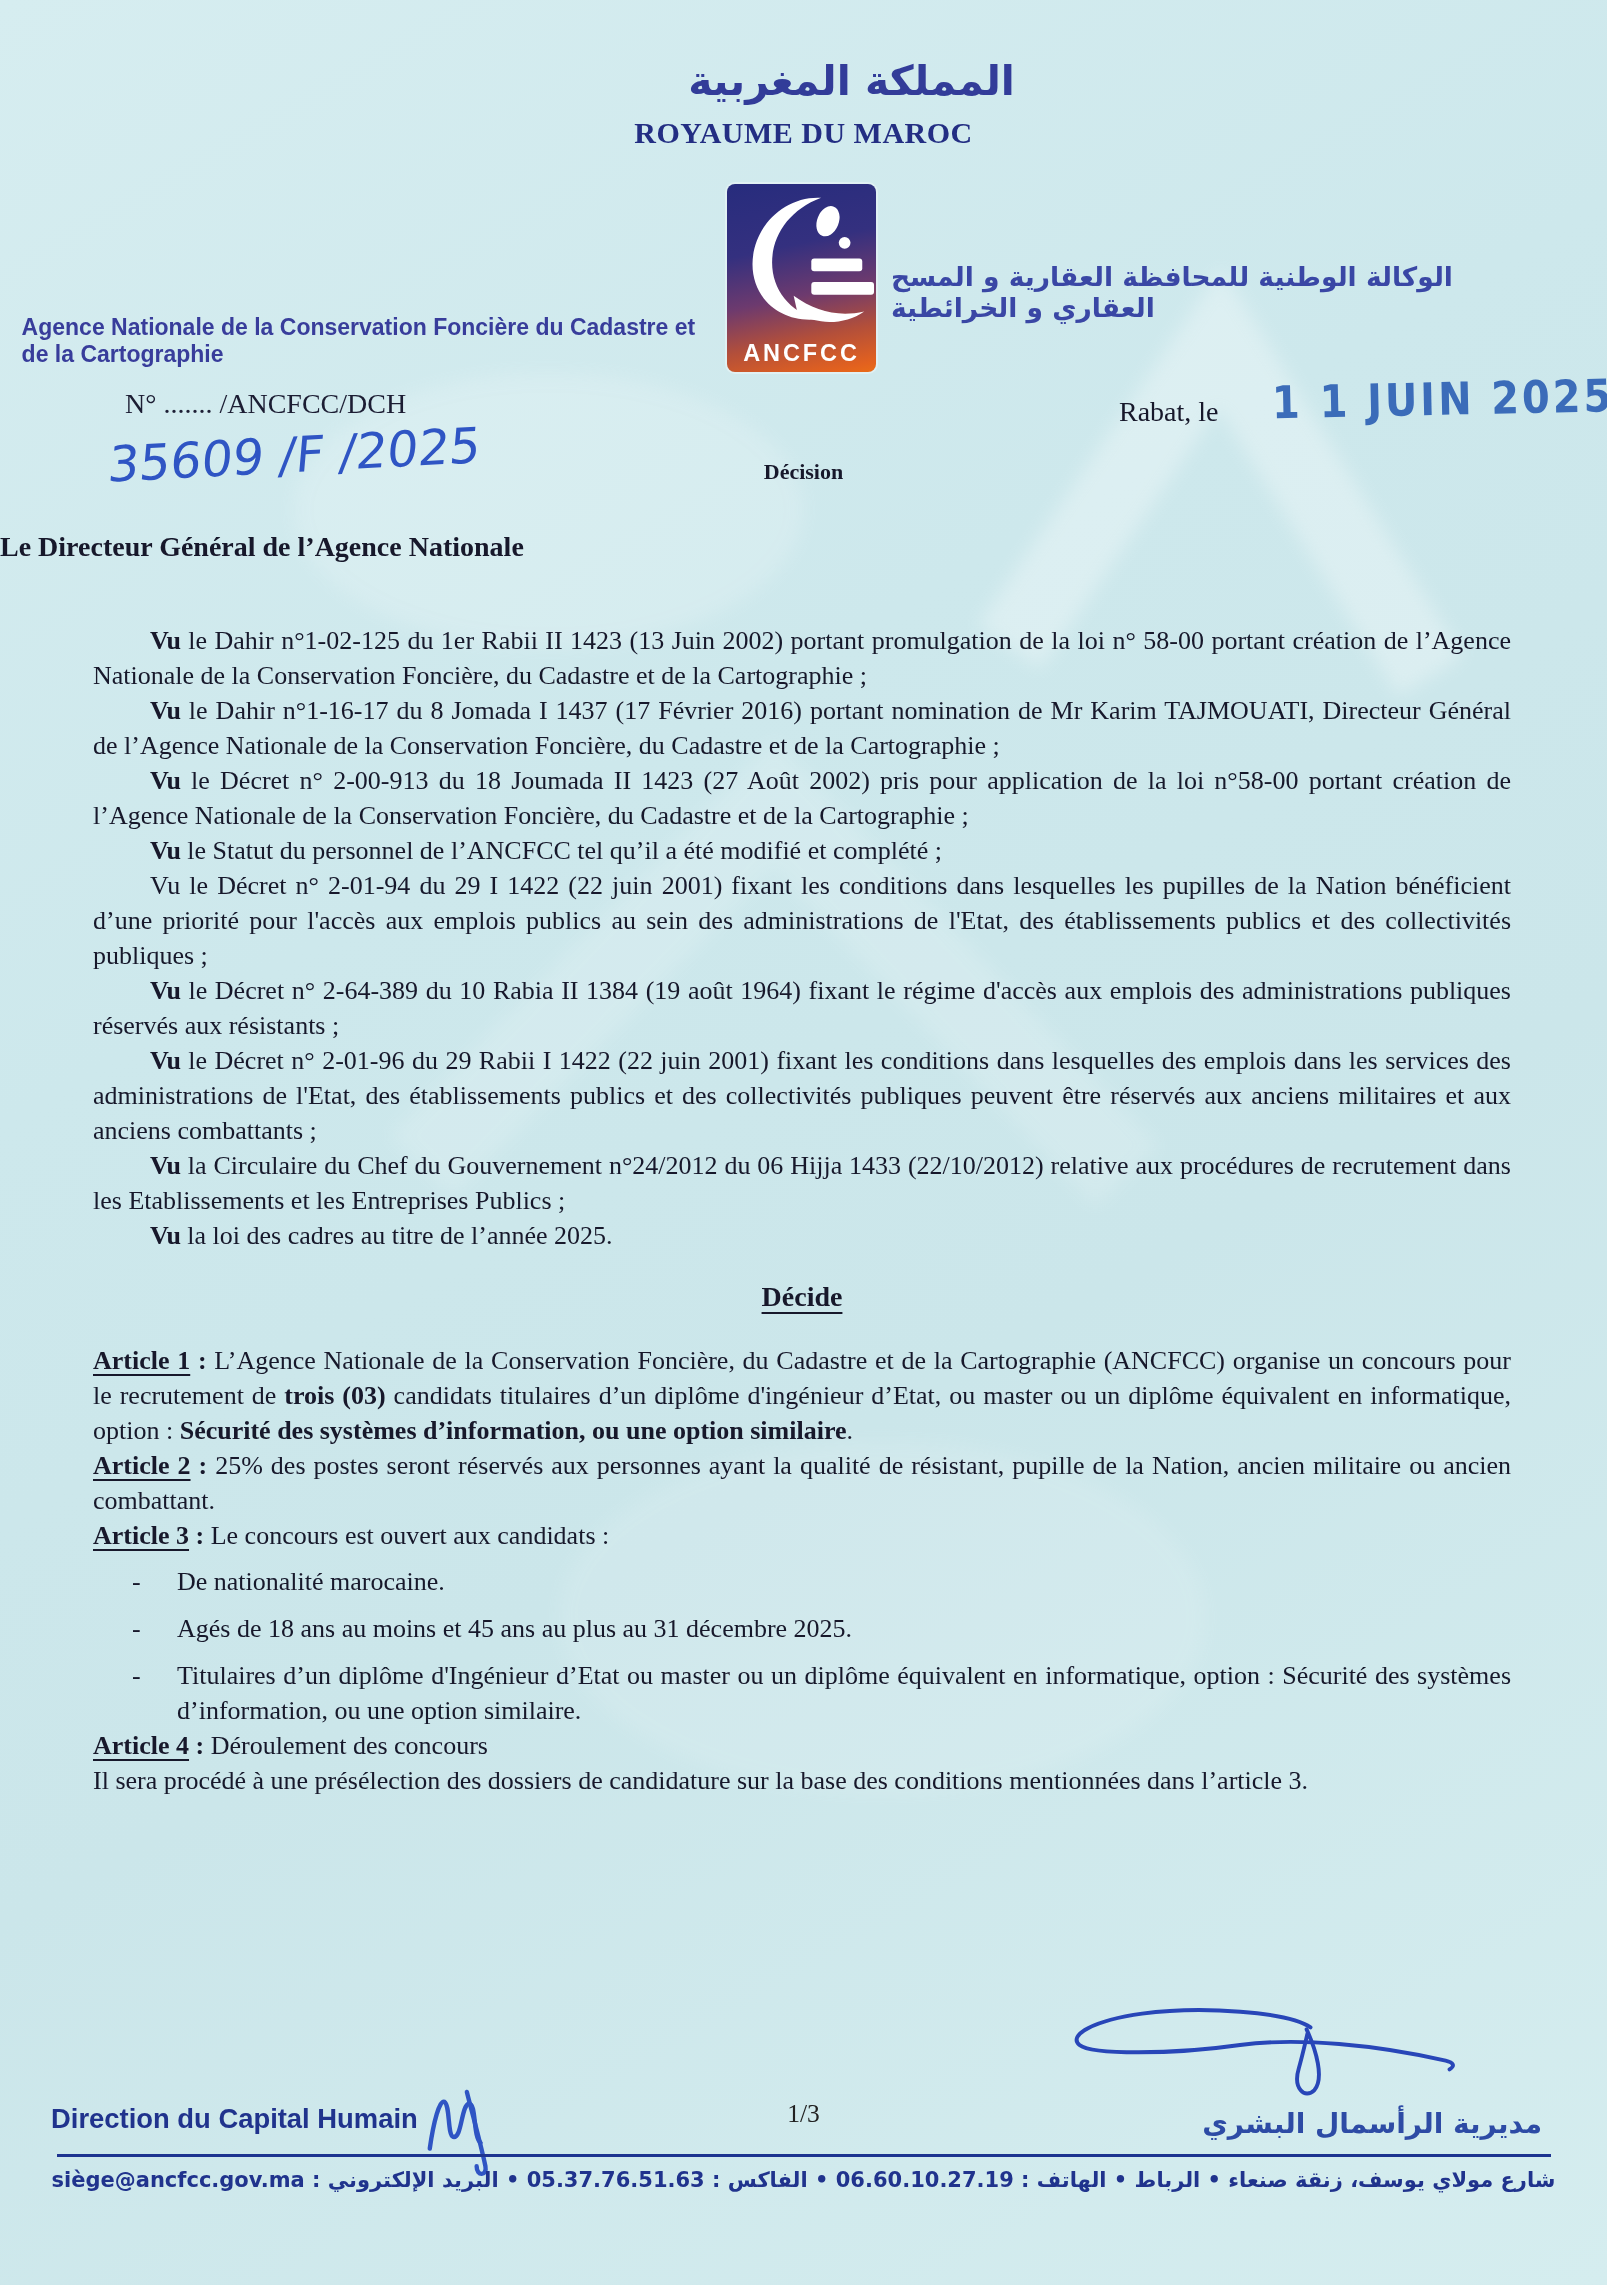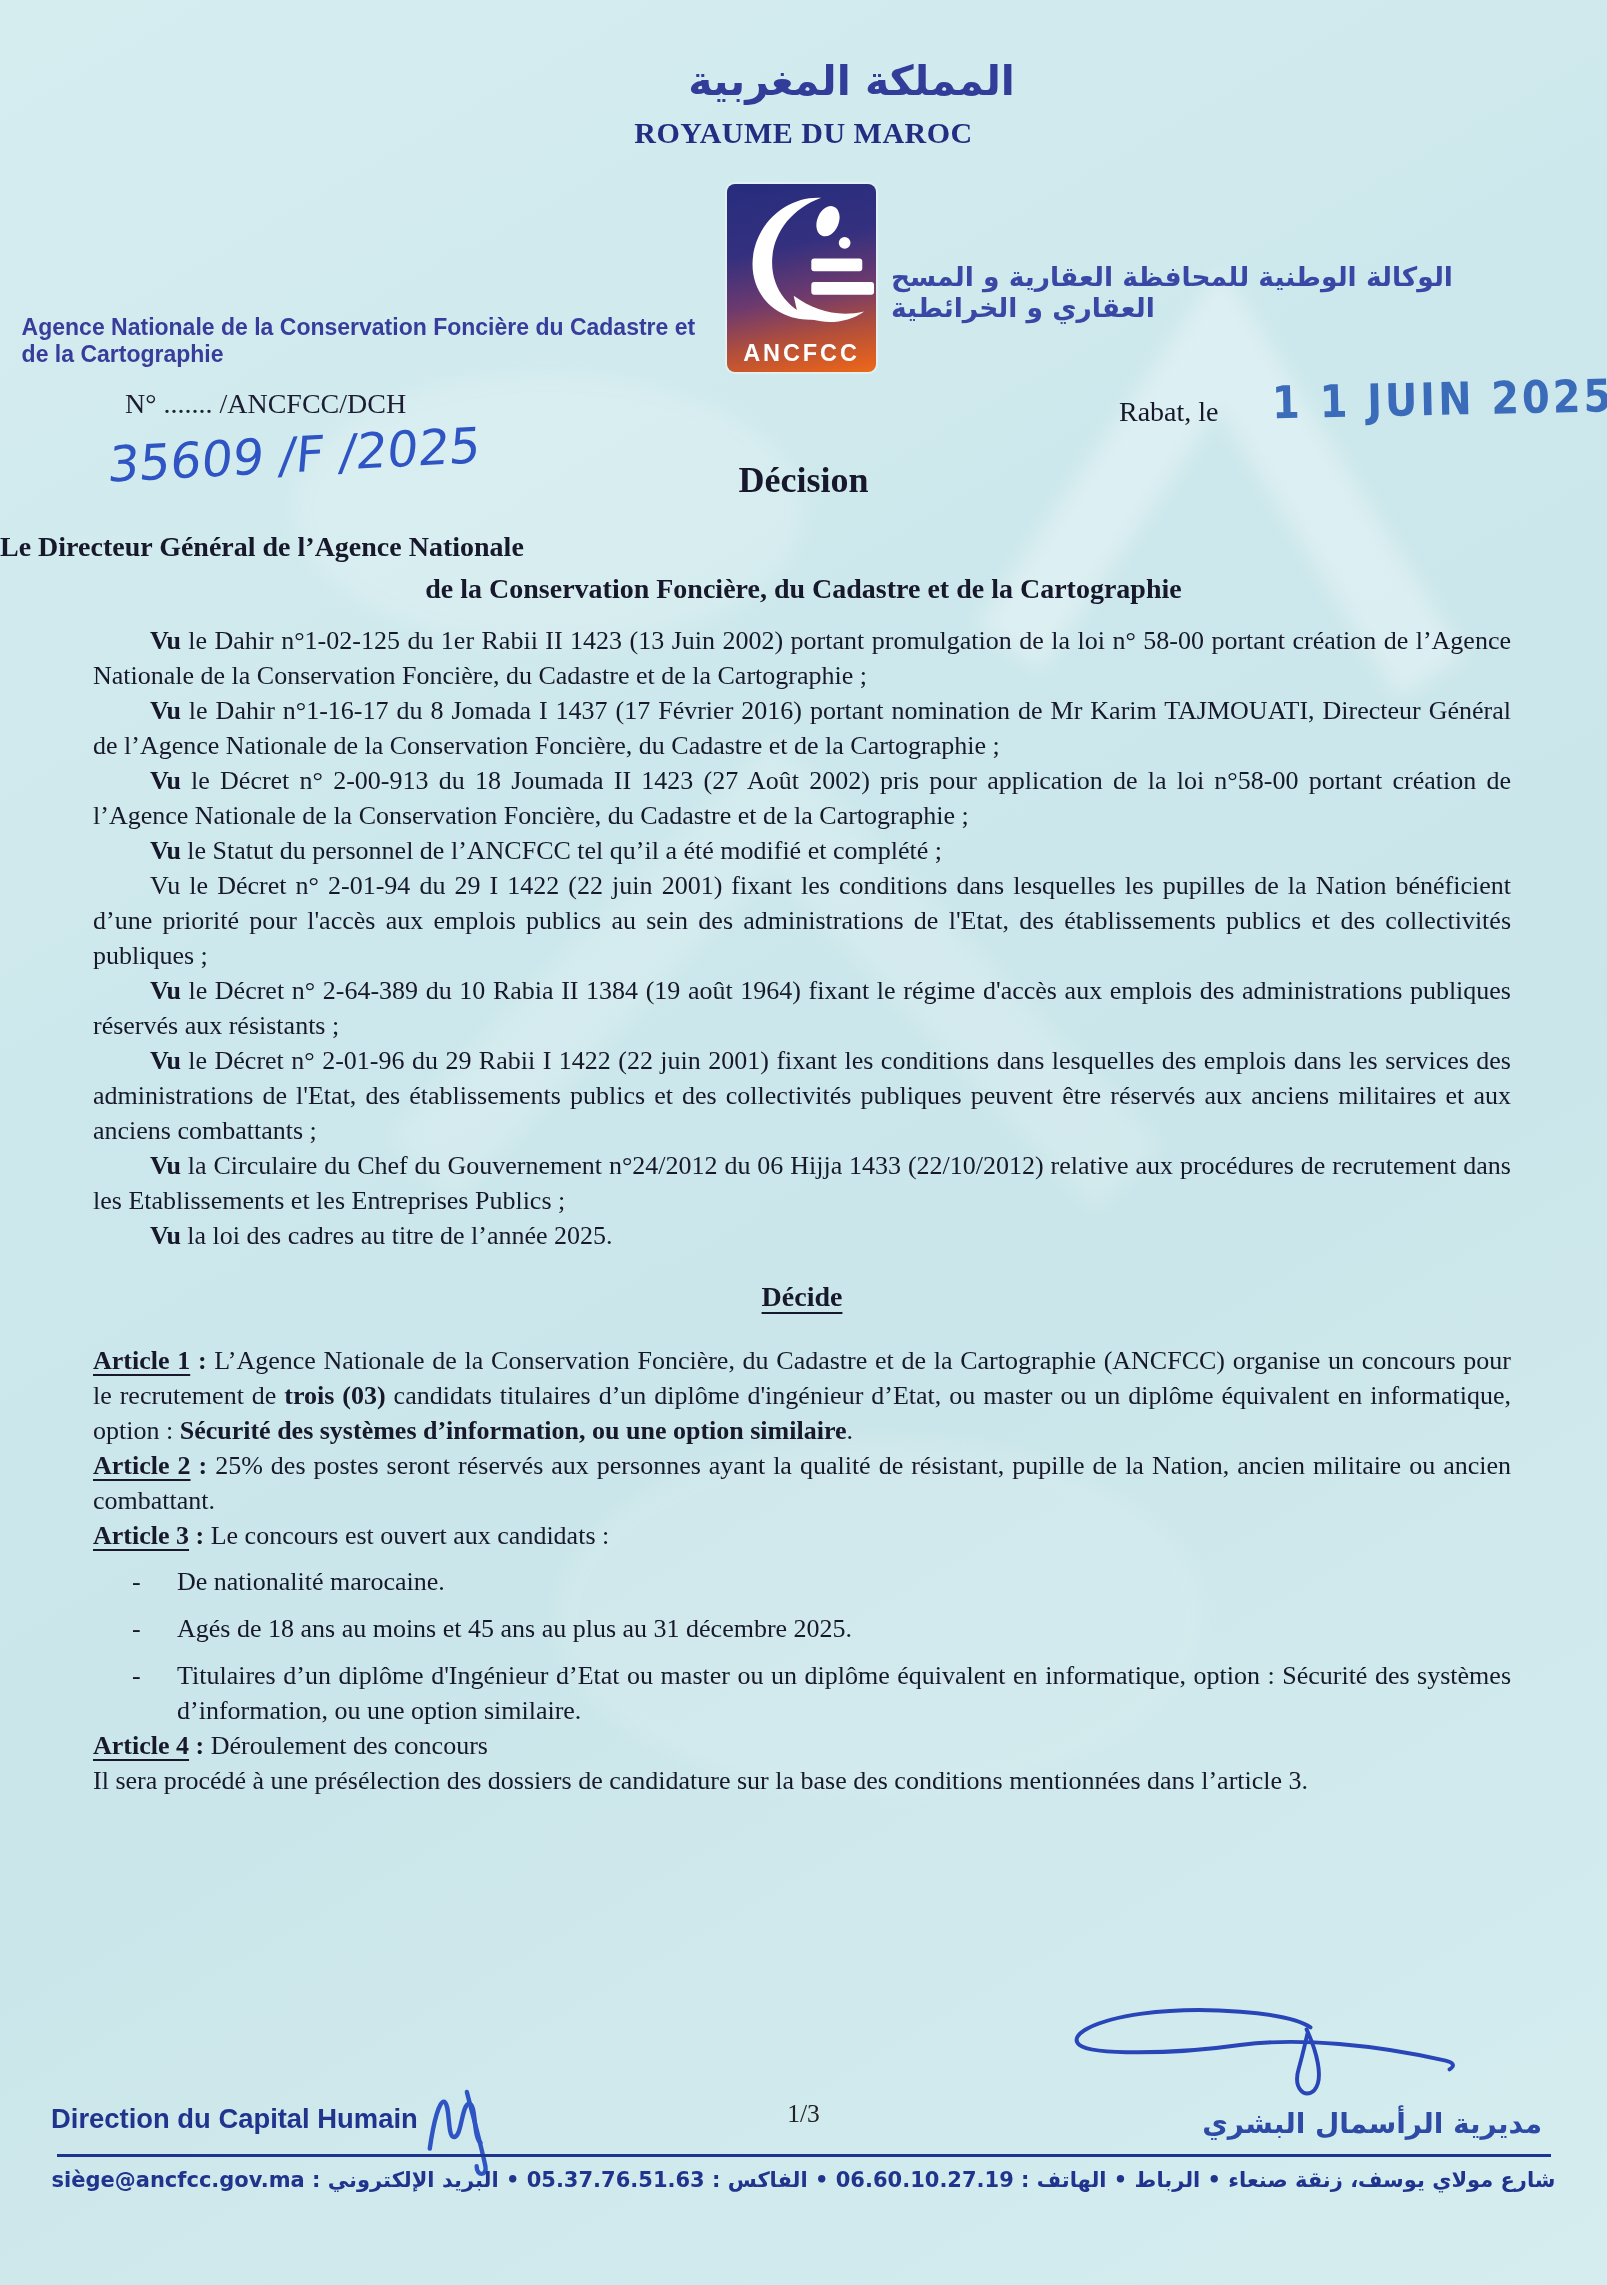--- a/index.html
+++ b/index.html
@@ -27,21 +27,21 @@
   
   .ref-no{position:absolute;left:125px;top:388px;font-size:28px;color:#1c1d33;}
   .ref-hand{position:absolute;left:108px;top:427px;font-size:49px;color:#2f55c4;
     font-family:"DejaVu Sans",sans-serif;font-weight:500;
     transform:rotate(-3deg) skewX(-8deg);white-space:nowrap;}
   .place{position:absolute;left:1119px;top:396px;font-size:28px;}
   .stamp{position:absolute;left:1272px;top:376px;font-size:40px;font-weight:bold;color:#2f62b5;
     font-family:"DejaVu Sans",sans-serif;letter-spacing:2.9px;white-space:nowrap;
     transform:rotate(-1.2deg) scaleY(1.12);opacity:.92;}
   .doc-type{position:absolute;top:459px;left:0;width:100%;text-align:center;
-    font-size:36px;font-weight:bold;}
+    font-size:22px;font-weight:bold;}
   .title1{position:absolute;top:531px;left:0;width:100%;text-align:left;font-size:28px;font-weight:bold;}
   .title2{position:absolute;top:573px;left:0;width:100%;text-align:center;font-size:28px;font-weight:bold;}
   
   .body{position:absolute;left:93px;top:623px;width:1418px;
     font-size:26px;line-height:35px;text-align:justify;}
   .body p{margin:0;}
   .vu{text-indent:57px;}
   .decide{margin:25.5px 0 29px 0;text-align:center;font-weight:bold;font-size:28px;
     text-decoration:underline;text-underline-offset:5.9px;}
   .article{margin-top:26.5px;}
@@ -92,21 +92,20 @@
   <div class="agency-fr">Agence Nationale de la Conservation Foncière du Cadastre et de la Cartographie</div>
   <div class="agency-ar">الوكالة الوطنية للمحافظة العقارية و المسح العقاري و الخرائطية</div>
 
   <div class="ref-no">N° ....... /ANCFCC/DCH</div>
   <div class="ref-hand">35609 /F /2025</div>
   <div class="place">Rabat, le</div>
   <div class="stamp">1 1 JUIN 2025</div>
 
   <div class="doc-type">Décision</div>
   <div class="title1">Le Directeur Général de l’Agence Nationale</div>
-  <div class="title2">de la Conservation Foncière, du Cadastre et de la Cartographie</div>
 
   <div class="body">
     <p class="vu"><span style="font-weight: bold;">Vu</span><span> le Dahir n°1-02-125 du 1er Rabii II 1423 (13 Juin 2002) portant promulgation de la loi n° 58-00 portant création de l’Agence Nationale de la Conservation Foncière, du Cadastre et de la Cartographie ;</span></p>
     <p class="vu"><span style="font-weight: bold;">Vu</span><span> le Dahir n°1-16-17 du 8 Jomada I 1437 (17 Février 2016) portant nomination de Mr Karim TAJMOUATI, Directeur Général de l’Agence Nationale de la Conservation Foncière, du Cadastre et de la Cartographie ;</span></p>
     <p class="vu"><span style="font-weight: bold;">Vu</span><span> le Décret n° 2-00-913 du 18 Joumada II 1423 (27 Août 2002) pris pour application de la loi n°58-00 portant création de l’Agence Nationale de la Conservation Foncière, du Cadastre et de la Cartographie ;</span></p>
     <p class="vu"><span style="font-weight: bold;">Vu</span><span> le Statut du personnel de l’ANCFCC tel qu’il a été modifié et complété ;</span></p>
     <p class="vu"><span>Vu le Décret n° 2-01-94 du 29 I 1422 (22 juin 2001) fixant les conditions dans lesquelles les pupilles de la Nation  bénéficient d’une priorité pour l'accès aux emplois publics au sein des administrations de l'Etat, des établissements publics et des collectivités publiques ;</span></p>
     <p class="vu"><span style="font-weight: bold;">Vu</span><span> le Décret  n° 2-64-389 du 10 Rabia II 1384 (19 août 1964) fixant le régime d'accès aux emplois des administrations publiques réservés aux résistants ;</span></p>
     <p class="vu"><span style="font-weight: bold;">Vu</span><span> le Décret n° 2-01-96 du 29 Rabii I 1422 (22 juin 2001) fixant les conditions dans lesquelles des emplois dans les services des administrations de l'Etat, des établissements  publics et des collectivités publiques peuvent être réservés aux anciens militaires et aux anciens combattants ;</span></p>
     <p class="vu"><span style="font-weight: bold;">Vu</span><span> la Circulaire du Chef du Gouvernement n°24/2012 du 06 Hijja 1433 (22/10/2012) relative aux procédures de recrutement dans les Etablissements et les Entreprises Publics ;</span></p>

